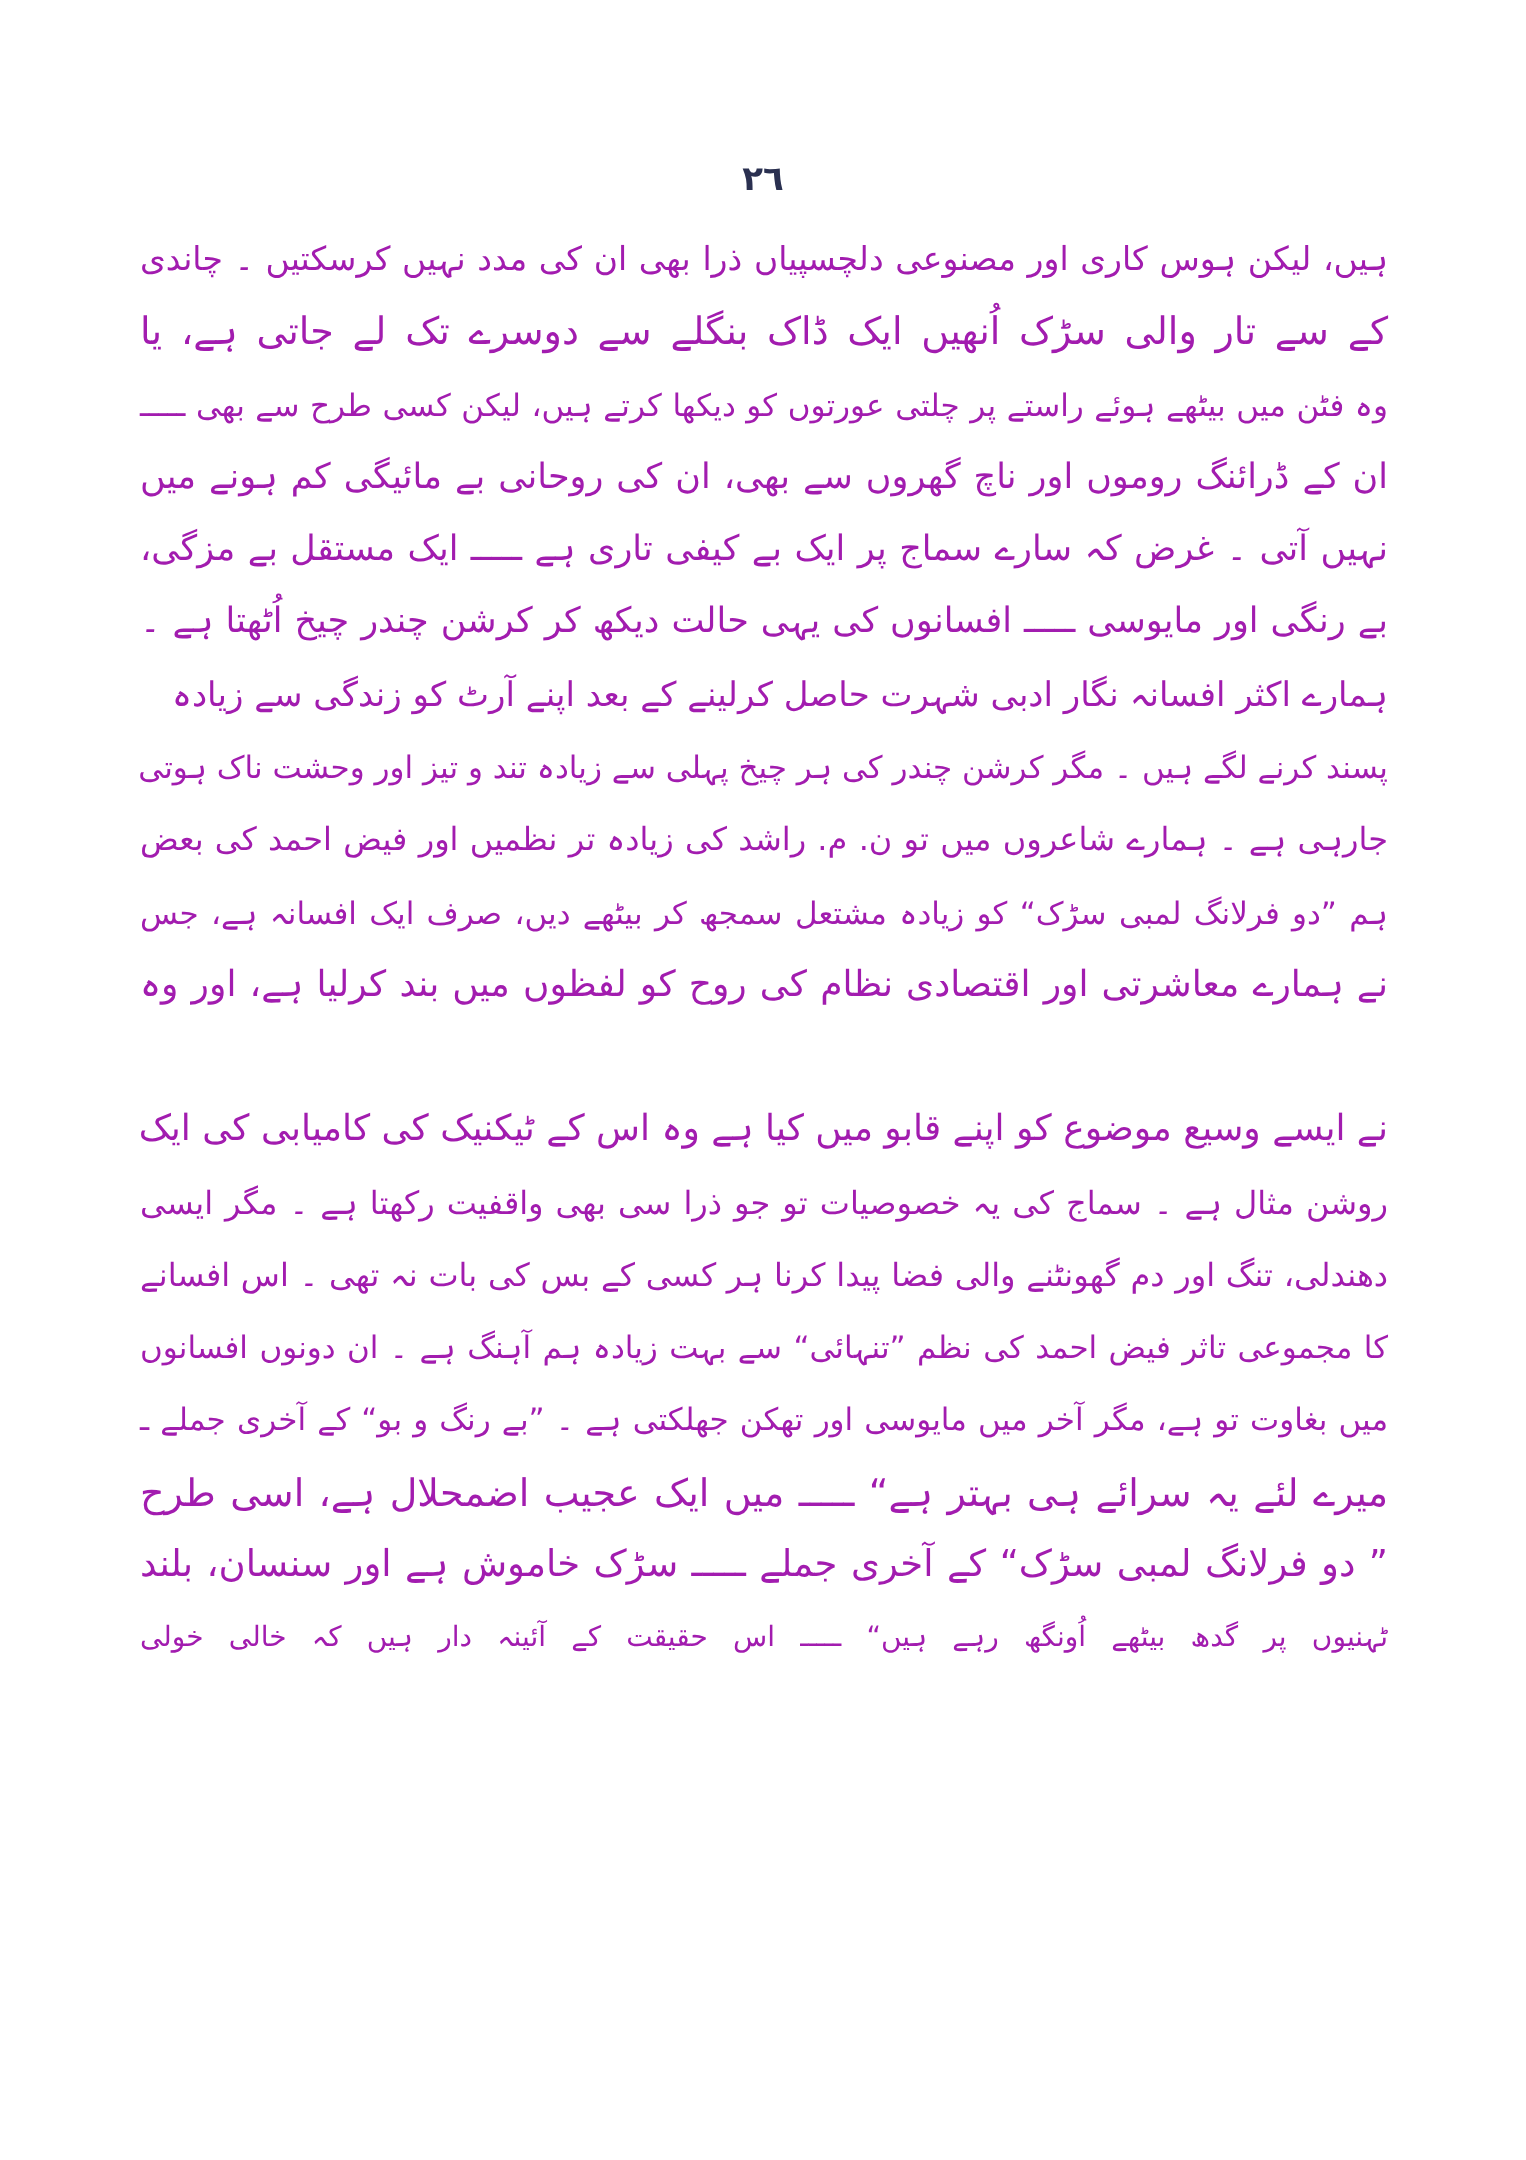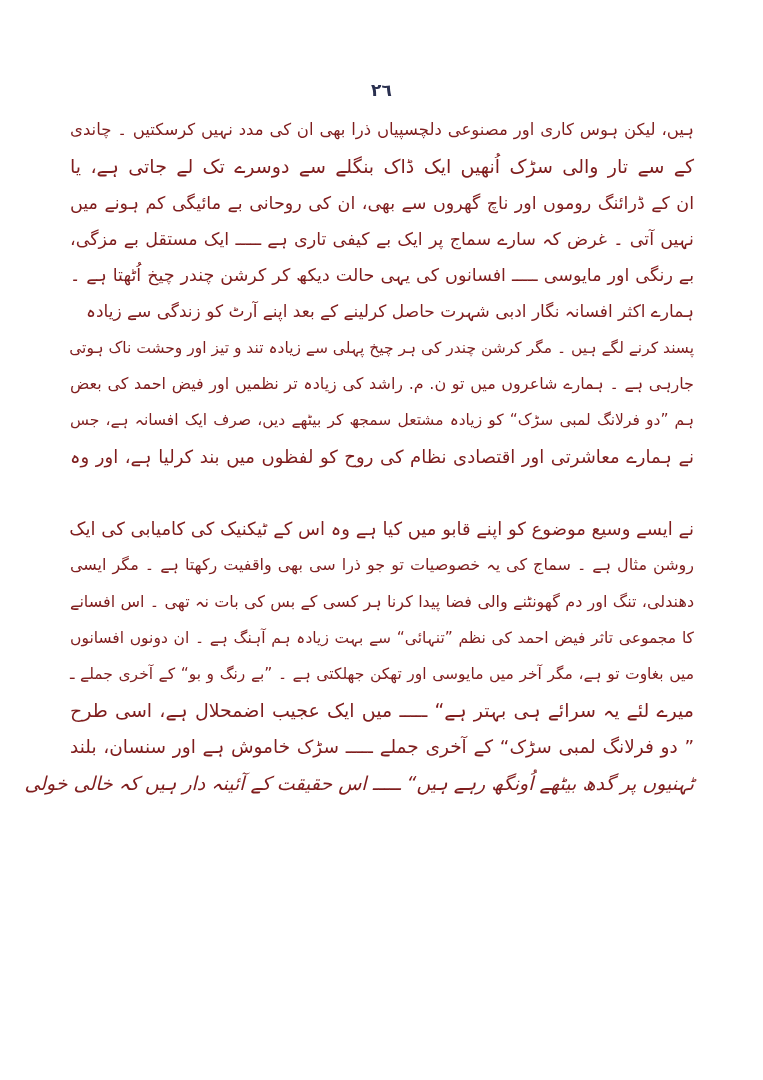--- a/index.html
+++ b/index.html
@@ -43,46 +43,47 @@
       direction: rtl;
       unicode-bidi: embed;
     }
     .line {
       height: 36.3px;
       line-height: 36.3px;
       font-size: 19px;
       white-space: nowrap;
       text-align: justify;
       text-align-last: justify;
-      color: #7f1d1d;
+      color: #a21caf;
       overflow: visible;
     }
     .line.last {
       text-align-last: justify;
     }
   </style>
 </head>
 <body>
 
 <div class="page">
   <div class="page-number">٢٦</div>
 
   <div class="body-text">
     <div class="line" style="font-size: 16.5px;">ہیں، لیکن ہوس کاری اور مصنوعی دلچسپیاں ذرا بھی ان کی مدد نہیں کرسکتیں ۔ چاندی</div>
     <div class="line">کے سے تار والی سڑک اُنھیں ایک ڈاک بنگلے سے دوسرے تک لے جاتی ہے، یا</div>
+    <div class="line" style="font-size: 15.5px;">وہ فٹن میں بیٹھے ہوئے راستے پر چلتی عورتوں کو دیکھا کرتے ہیں، لیکن کسی طرح سے بھی ـــــ</div>
     <div class="line" style="font-size: 17.5px;">ان کے ڈرائنگ روموں اور ناچ گھروں سے بھی، ان کی روحانی بے مائیگی کم ہونے میں</div>
     <div class="line" style="font-size: 17.5px;">نہیں آتی ۔ غرض کہ سارے سماج پر ایک بے کیفی تاری ہے ـــــ ایک مستقل بے مزگی،</div>
     <div class="line" style="font-size: 17.5px;">بے رنگی اور مایوسی ـــــ افسانوں کی یہی حالت دیکھ کر کرشن چندر چیخ اُٹھتا ہے ۔</div>
     <div class="line" style="font-size: 17px; margin-left: 16px;">ہمارے اکثر افسانہ نگار ادبی شہرت حاصل کرلینے کے بعد اپنے آرٹ کو زندگی سے زیادہ</div>
     <div class="line" style="font-size: 15.5px;">پسند کرنے لگے ہیں ۔ مگر کرشن چندر کی ہر چیخ پہلی سے زیادہ تند و تیز اور وحشت ناک ہوتی</div>
     <div class="line" style="font-size: 16px;">جارہی ہے ۔ ہمارے شاعروں میں تو ن. م. راشد کی زیادہ تر نظمیں اور فیض احمد کی بعض</div>
     <div class="line" style="font-size: 15.5px;">ہم ”دو فرلانگ لمبی سڑک“ کو زیادہ مشتعل سمجھ کر بیٹھے دیں، صرف ایک افسانہ ہے، جس</div>
     <div class="line" style="font-size: 18px;">نے ہمارے معاشرتی اور اقتصادی نظام کی روح کو لفظوں میں بند کرلیا ہے، اور وہ</div>
     <div class="line" style="font-size: 18px; margin-top: 36px;">نے ایسے وسیع موضوع کو اپنے قابو میں کیا ہے وہ اس کے ٹیکنیک کی کامیابی کی ایک</div>
     <div class="line" style="font-size: 16px;">روشن مثال ہے ۔ سماج کی یہ خصوصیات تو جو ذرا سی بھی واقفیت رکھتا ہے ۔ مگر ایسی</div>
     <div class="line" style="font-size: 16px;">دھندلی، تنگ اور دم گھونٹنے والی فضا پیدا کرنا ہر کسی کے بس کی بات نہ تھی ۔ اس افسانے</div>
     <div class="line" style="font-size: 15.5px;">کا مجموعی تاثر فیض احمد کی نظم ”تنہائی“ سے بہت زیادہ ہم آہنگ ہے ۔ ان دونوں افسانوں</div>
     <div class="line" style="font-size: 15.5px;">میں بغاوت تو ہے، مگر آخر میں مایوسی اور تھکن جھلکتی ہے ۔ ”بے رنگ و بو“ کے آخری جملے ـ</div>
     <div class="line">میرے لئے یہ سرائے ہی بہتر ہے“ ـــــ میں ایک عجیب اضمحلال ہے، اسی طرح</div>
     <div class="line" style="font-size: 18.5px;">” دو فرلانگ لمبی سڑک“ کے آخری جملے ـــــ سڑک خاموش ہے اور سنسان، بلند</div>
-    <div class="line last" style="font-size: 19px; font-style: italic;">ٹہنیوں پر گدھ بیٹھے اُونگھ رہے ہیں“ ـــــ اس حقیقت کے آئینہ دار ہیں کہ خالی خولی</div>
+    <div class="line last" style="font-size: 14px;">ٹہنیوں پر گدھ بیٹھے اُونگھ رہے ہیں“ ـــــ اس حقیقت کے آئینہ دار ہیں کہ خالی خولی</div>
   </div>
 </div>
 
 </body></html>

